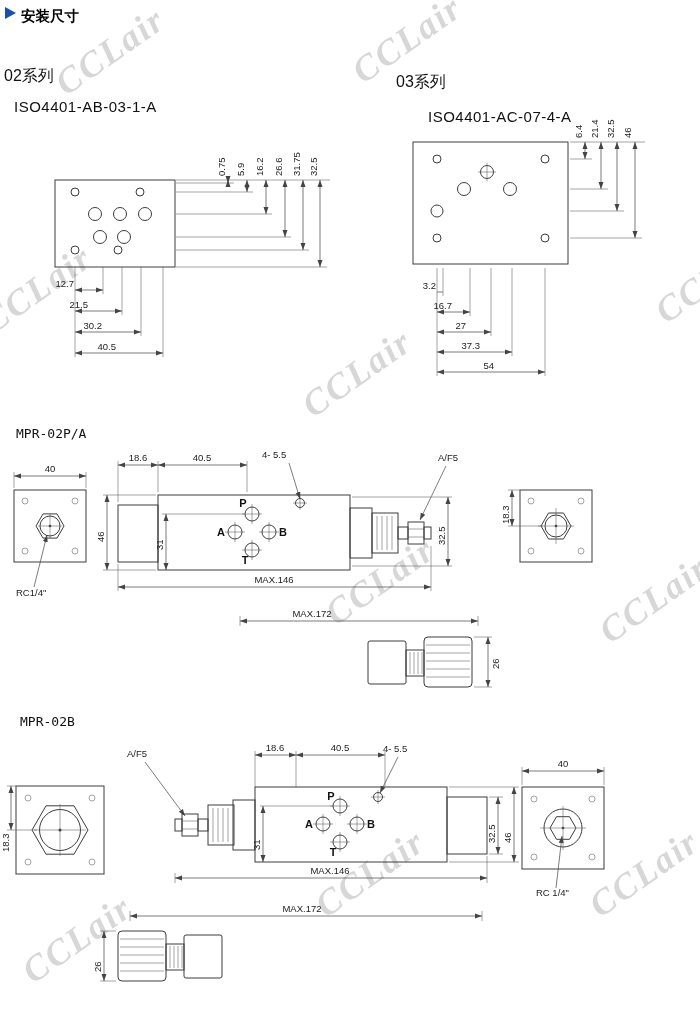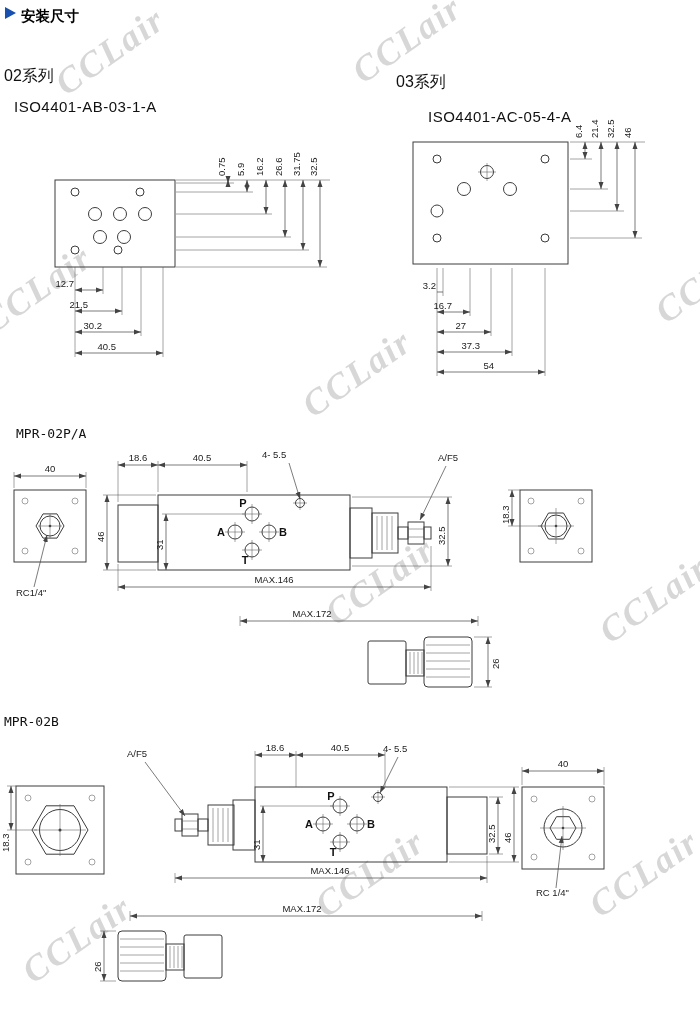--- a/index.html
+++ b/index.html
@@ -40,23 +40,23 @@
   <div class="wm" style="left:15px;top:918px">CCLair</div>
 
   <div class="header">
     <span class="flag"></span>
     <span class="header-text">安装尺寸</span>
   </div>
 
   <div class="s-label" style="left:4px;top:66px">02系列</div>
   <div class="s-title" style="left:14px;top:98px">ISO4401-AB-03-1-A</div>
   <div class="s-label" style="left:396px;top:72px">03系列</div>
-  <div class="s-title" style="left:428px;top:108px">ISO4401-AC-05-4-A</div>
+  <div class="s-title" style="left:428px;top:108px">ISO4401-AC-07-4-A</div>
   <div class="mpr-label" style="left:16px;top:426px">MPR-02P/A</div>
-  <div class="mpr-label" style="left:4px;top:714px">MPR-02B</div>
+  <div class="mpr-label" style="left:20px;top:714px">MPR-02B</div>
 
   <svg width="700" height="268" viewBox="0 115 700 268" style="top:115px">
     <defs>
       <marker id="a1" markerWidth="8" markerHeight="7" refX="7" refY="3.5" orient="auto-start-reverse" markerUnits="userSpaceOnUse">
         <path d="M0,1 L7,3.5 L0,6 Z" fill="#444"></path>
       </marker>
     </defs>
 
     <g>
       <rect class="ln" x="55" y="180" width="120" height="87"></rect>

